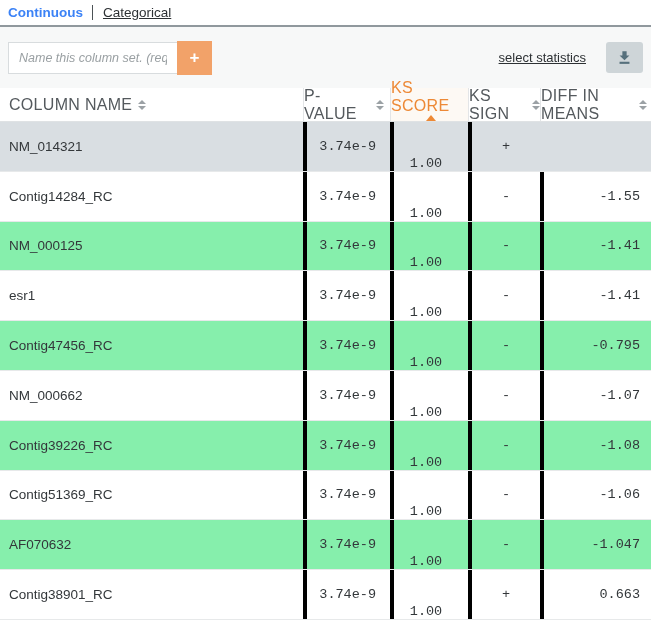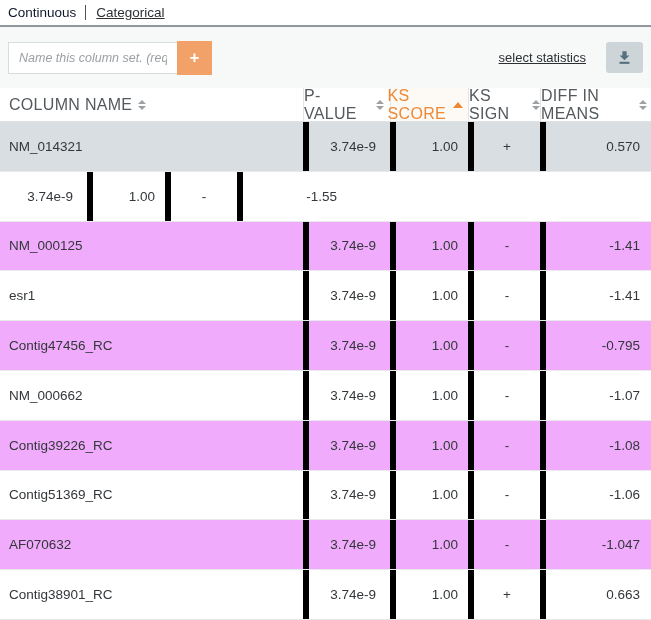--- a/index.html
+++ b/index.html
@@ -14,21 +14,21 @@
   
   .tabbar {
     height: 27px;
     display: flex;
     align-items: center;
     padding: 0 8px;
     border-bottom: 2px solid #90989d;
     background: #ffffff;
   }
   .tab { font-size: 13.5px; cursor: pointer; }
-  .tab-active { font-weight: normal; color: #0f172a; }
+  .tab-active { font-weight: bold; color: #3b82f6; }
   .tab-divider {
     width: 1px; height: 15px;
     background: #4c5256;
     margin: 0 10px 0 9px;
   }
   .tab-link { color: #2d3134; text-decoration: underline; }
 
   
   .toolbar {
     height: 61px;
@@ -101,42 +101,42 @@
   }
   .th + .th { border-left: 1px solid #e3e5e7; }
   .sort-icon { display: inline-flex; flex-direction: column; gap: 2px; margin-left: 6px; }
   .tri-up    { width: 0; height: 0; border-left: 4px solid transparent; border-right: 4px solid transparent; border-bottom: 4px solid #9ba1a5; }
   .tri-down  { width: 0; height: 0; border-left: 4px solid transparent; border-right: 4px solid transparent; border-top: 4px solid #9ba1a5; }
   .tri-asc   { width: 0; height: 0; border-left: 5px solid transparent; border-right: 5px solid transparent; border-bottom: 6px solid #ed8936; margin-left: 7px; }
 
   
   .c-name { width: 303px; justify-content: flex-start; padding-left: 9px; }
   .c-pval { width: 87px;  justify-content: flex-end; padding-right: 6px; }
-  .c-ks   { width: 78px;  justify-content: flex-end; padding-right: 5px; }
+  .c-ks   { width: 78px;  justify-content: flex-end; padding-right: 5px; flex-direction: column; }
   .c-sign { width: 72px;  justify-content: center; }
   .c-diff { width: 111px; justify-content: flex-end; padding-right: 4px; }
 
   .th.c-ks { color: #ed8936; background: #fdf9f4; }
 
   .row {
     display: flex;
     height: 49.8px;
     background: #ffffff;
     border-bottom: 1px solid #e7e9ea;
     cursor: pointer;
   }
-  .row.striped  { background: #f0abfc; }
+  .row.striped  { background: #86efac; }
   .row.selected { background: #d9dee2; }
   .cell {
     display: flex;
     align-items: center;
     font-size: 13.5px;
     color: #33373a;
   }
-  .cell + .cell { border-left: 6px solid #000000; }
+  .cell + .cell { border-left: 4px solid #000000; font-family: Liberation Mono, monospace; }
   .cell.c-pval { padding-right: 14px; }
   .cell.c-ks   { padding-right: 10px; }
   .cell.c-diff { padding-right: 11px; }
 </style>
 </head>
 <body>
 
 <div class="tabbar">
   <span class="tab tab-active">Continuous</span>
   <span class="tab-divider"></span>
@@ -194,23 +194,23 @@
         </span>
     </div>
   </div>
 
   <div>
       <div class="row selected">
     <div class="cell c-name">NM_014321</div>
     <div class="cell c-pval">3.74e-9</div>
     <div class="cell c-ks">1.00</div>
     <div class="cell c-sign">+</div>
-    <div class="cell c-diff">0.570</div>
-  </div>
-      <div class="row">
+  </div>
+      <div class="row">
+    <div class="cell c-name">Contig14284_RC</div>
     <div class="cell c-pval">3.74e-9</div>
     <div class="cell c-ks">1.00</div>
     <div class="cell c-sign">-</div>
     <div class="cell c-diff">-1.55</div>
   </div>
       <div class="row striped">
     <div class="cell c-name">NM_000125</div>
     <div class="cell c-pval">3.74e-9</div>
     <div class="cell c-ks">1.00</div>
     <div class="cell c-sign">-</div>

